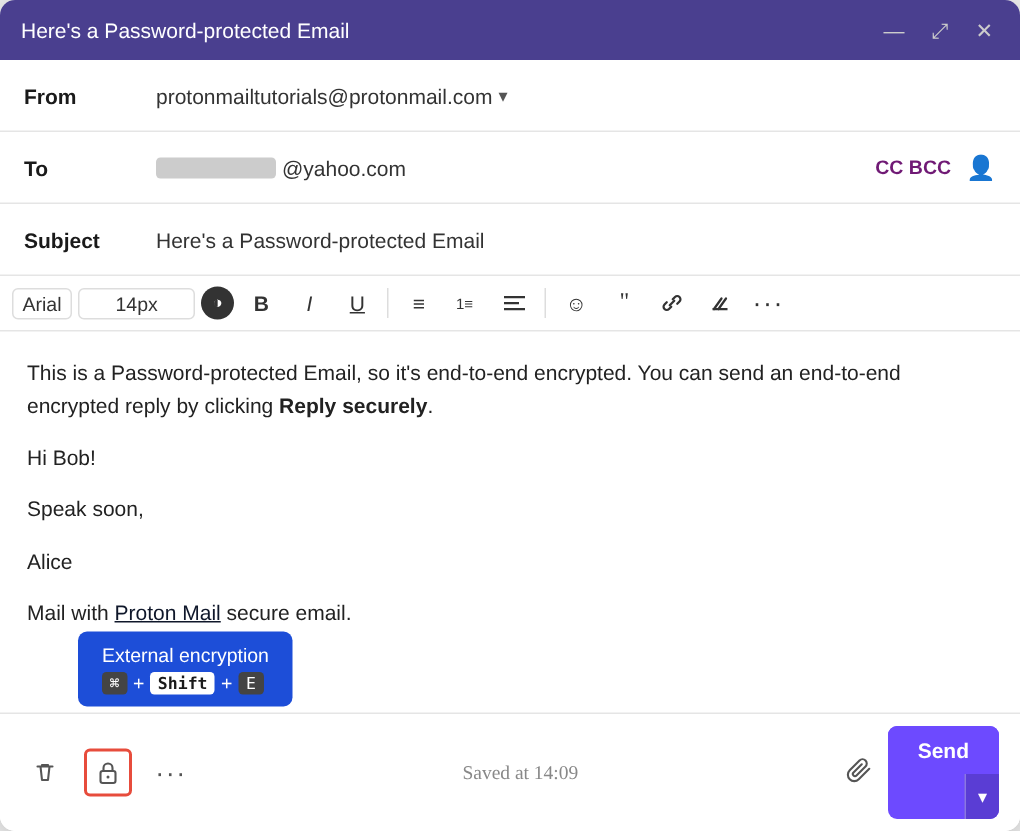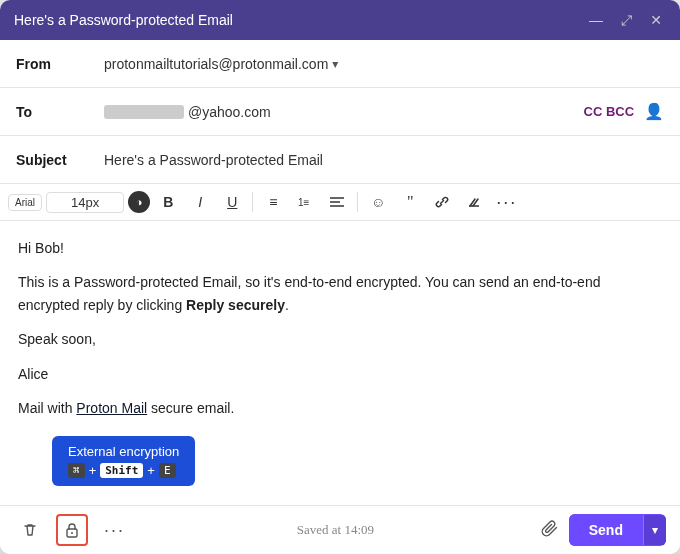--- a/index.html
+++ b/index.html
@@ -119,21 +119,21 @@
     .toolbar {
       display: flex;
       align-items: center;
       padding: 4px 8px;
       border-bottom: 1px solid #e5e5e5;
       gap: 4px;
       flex-shrink: 0;
       flex-wrap: nowrap;
     }
     .toolbar-font {
-      font-size: 10px;
+      font-size: 13px;
       color: #333;
       padding: 2px 6px;
       border: 1px solid #ddd;
       border-radius: 4px;
       cursor: pointer;
       white-space: nowrap;
     }
     .toolbar-size {
       font-size: 13px;
       color: #333;
@@ -261,24 +261,25 @@
       font-family: Liberation Serif, serif;
     }
     .attachment-icon {
       margin-left: auto;
       font-size: 16px;
       color: #555;
       cursor: pointer;
     }
     .send-btn-group {
       display: flex;
-      align-items: center;
+      align-items: flex-end;
       border-radius: 6px;
       overflow: hidden;
       background: #6d4aff;
+      flex-direction: column;
     }
     .send-btn {
       background: #6d4aff;
       color: #fff;
       border: none;
       padding: 8px 20px;
       font-size: 14px;
       font-weight: 600;
       cursor: pointer;
     }
@@ -369,24 +370,24 @@
       <div class="toolbar-btn">
         <svg width="14" height="14" viewBox="0 0 14 14">
             <path d="M3 11L8 4M6 11L11 4" stroke="#333" stroke-width="1.5" stroke-linecap="round"></path>
             <line x1="2" y1="11" x2="12" y2="11" stroke="#333" stroke-width="1.5"></line>
           </svg>
       </div>
       <div class="toolbar-btn" style="font-size:18px;letter-spacing:1px;">···</div>
     </div>
 
     <div class="email-content">
-      <p><span>Hi Bob!</span></p>
       <p>
         <span>This is a Password-protected Email, so it's end-to-end encrypted. You can send an end-to-end encrypted reply by clicking</span> <span class="bold-text">Reply securely</span><span>.</span>
       </p>
+      <p><span>Hi Bob!</span></p>
       <p><span>Speak soon,</span></p>
       <p><span>Alice</span></p>
       <p>
         <span>Mail with </span><a href="#" class="proton-link">Proton Mail</a><span> secure email.</span>
       </p>
     </div>
 
     <div class="bottom-bar">
 
       <div class="bottom-icon-btn">

